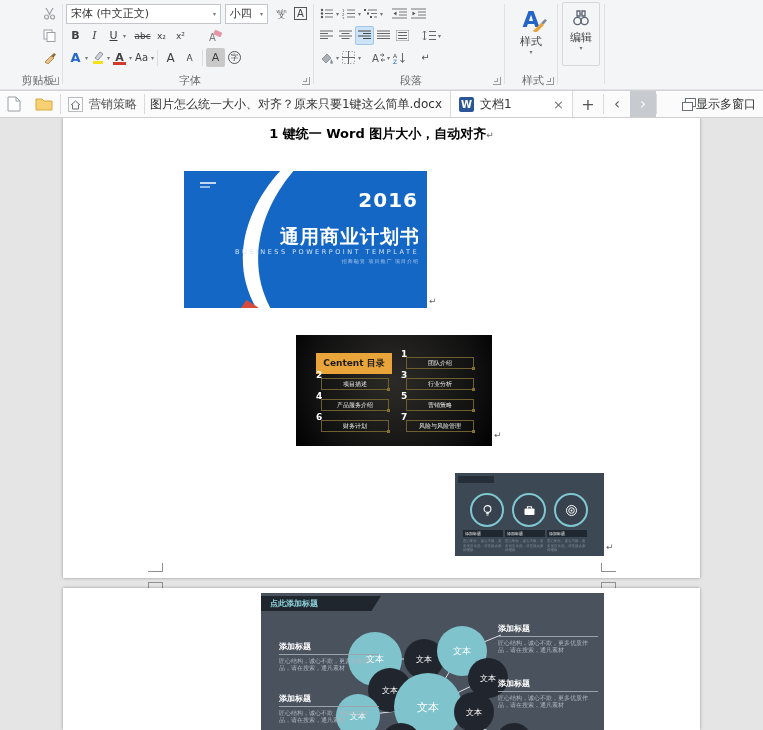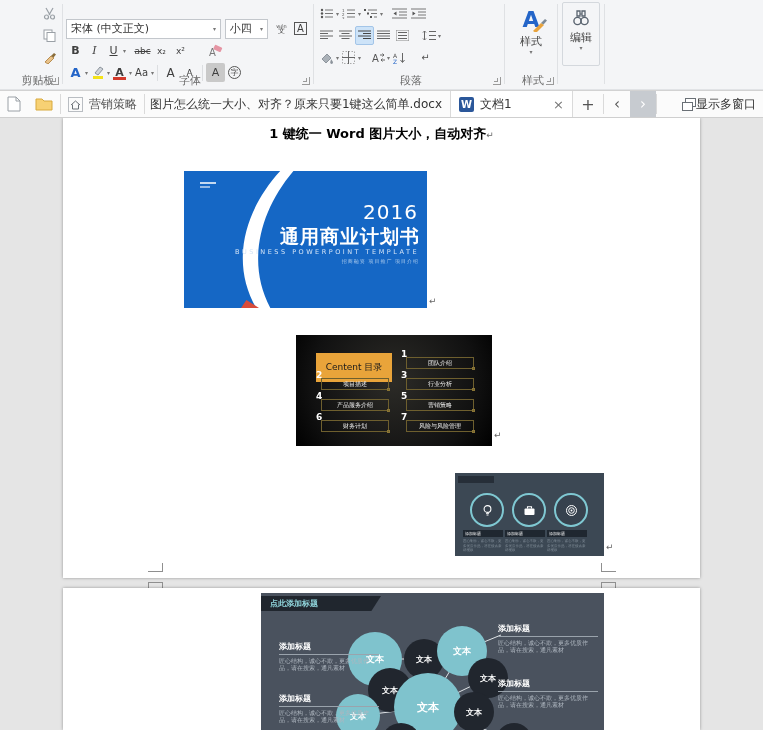--- a/index.html
+++ b/index.html
@@ -29,44 +29,44 @@
 .dtab{display:flex;align-items:center;overflow:hidden;border-right:1px solid #dadada;white-space:nowrap;color:#333}
 
 .docarea{position:absolute;top:118px;left:0;width:763px;height:612px;background:#e5e5e5;overflow:hidden}
 .page{position:absolute;left:63px;width:637px;background:#fff;box-shadow:0 0 3px rgba(0,0,0,.35)}
 .pmark{position:absolute;color:#666;font-size:9px}
 .cropmark{position:absolute;width:15px;height:9px;border:1px solid #8f8f8f}
 .doctitle{position:absolute;top:7px;left:0;width:100%;text-align:center;font-size:13px;font-weight:bold;color:#000}
 .slide{position:absolute;overflow:hidden}
 
 #slide1{background:#1567c5}
-.s1-year{position:absolute;top:29px;right:9px;font-size:20px;font-weight:normal;color:#fff;letter-spacing:1px}
+.s1-year{position:absolute;top:17px;right:9px;font-size:20px;font-weight:bold;color:#fff;letter-spacing:1px}
 .s1-title{position:absolute;top:53px;right:7px;font-size:19px;font-weight:bold;color:#fff;letter-spacing:1px;white-space:nowrap}
 .s1-sub{position:absolute;top:77px;right:8px;font-size:6.5px;letter-spacing:2.5px;color:#d4e4f7;white-space:nowrap}
 .s1-tag{position:absolute;top:87px;right:8px;font-size:5px;color:#a9c9ec;letter-spacing:1px}
 .s1-logo1{position:absolute;top:11px;left:16px;width:16px;height:2px;background:rgba(255,255,255,.75)}
 .s1-logo2{position:absolute;top:15px;left:16px;width:10px;height:2px;background:rgba(255,255,255,.55)}
 .s1-wedge{position:absolute;left:57px;bottom:0;width:18px;height:8px;background:#d84b3a;clip-path:polygon(0 100%,30% 0,100% 100%)}
 
 #slide2{background:radial-gradient(circle at 50% 42%,#2c2b27 0%,#111 70%,#000 100%)}
-.s2-header{position:absolute;left:20px;top:18px;width:76px;height:29px;background:#e9a43a;color:#1a1a1a;font-weight:normal;font-size:9px;display:flex;align-items:center;justify-content:center;white-space:nowrap}
+.s2-header{position:absolute;left:20px;top:18px;width:76px;height:21px;background:#e9a43a;color:#1a1a1a;font-weight:bold;font-size:9px;display:flex;align-items:center;justify-content:center;white-space:nowrap}
 .s2-item{position:absolute;width:68px;height:12px;border:1px solid #6e5f2e;display:flex;align-items:center;justify-content:center}
 .s2-item .lab{font-size:6px;color:#eee;white-space:nowrap}
 .s2-item .num{position:absolute;left:-6px;top:-9px;font-size:9px;font-weight:bold;color:#fff}
 .s2-item .hook{position:absolute;right:-2px;bottom:-2px;width:3px;height:3px;border:1px solid #8a7535}
 
 #slide3{background:#3c4854}
 .s3-label{position:absolute;left:3px;top:3px;width:36px;height:7px;background:#262e38}
 .s3-circ{position:absolute;top:20px;width:34px;height:34px;border-radius:50%;border:2px solid #7fc8d2;background:#37424e;display:flex;align-items:center;justify-content:center}
 .s3-bar{position:absolute;top:57px;width:40px;height:7px;background:#1f2730;color:#fff;font-size:4px;display:flex;align-items:center;padding-left:2px;white-space:nowrap;overflow:hidden}
 .s3-body{position:absolute;top:66px;width:40px;font-size:3.5px;line-height:4.5px;color:#7f8b96;overflow:hidden;height:14px}
 
 #slide4{background:#4a525e}
 .s4-header{position:absolute;left:0;top:3px;width:120px;height:15px;background:#20262e;clip-path:polygon(0 0,100% 0,92% 100%,0 100%);color:#8fd3da;font-size:8px;font-weight:bold;display:flex;align-items:center;padding-left:9px;white-space:nowrap}
-.node{position:absolute;border-radius:50%;display:flex;align-items:center;justify-content:center;font-weight:bold;color:#fff;white-space:nowrap}
+.node{position:absolute;border-radius:50%;display:flex;align-items:center;justify-content:center;font-weight:normal;color:#fff;white-space:nowrap}
 .node.teal{background:#7fc3cd}
 .node.dark{background:#21262e}
 .callout{position:absolute;width:100px}
 .co-title{font-size:8px;font-weight:bold;color:#fff;border-bottom:1px solid #9aa3ac;padding-bottom:2px;white-space:nowrap}
 .co-body{font-size:6px;line-height:7px;color:#aeb6bf;margin-top:2px}
 </style>
 </head>
 <body>
 
 <div class="ribbon">
@@ -92,21 +92,21 @@
             <path d="M8 5l3-3 2 1.5-2.5 3z" fill="#8a6d3b"></path>
           </svg>
       </span>
     </div>
     <div class="glabel" style="right:0">剪贴板</div>
     <div class="dlg"></div>
   </div>
   <div class="vsep" style="left:62px"></div>
 
   <div class="rgroup" id="g-font" style="left:63px;width:250px">
-    <div class="frow" style="margin-top:18px">
+    <div class="frow" style="margin-top:3px">
       <div class="sel" style="width:158px">
         <span>宋体 (中文正文)</span>
           <span class="da">▾</span>
       </div>
       <div class="gap" style="width:4px"></div>
       <div class="sel" style="width:44px">
         <span>小四</span>
           <span class="da">▾</span>
       </div>
       <div class="gap" style="width:4px"></div>

